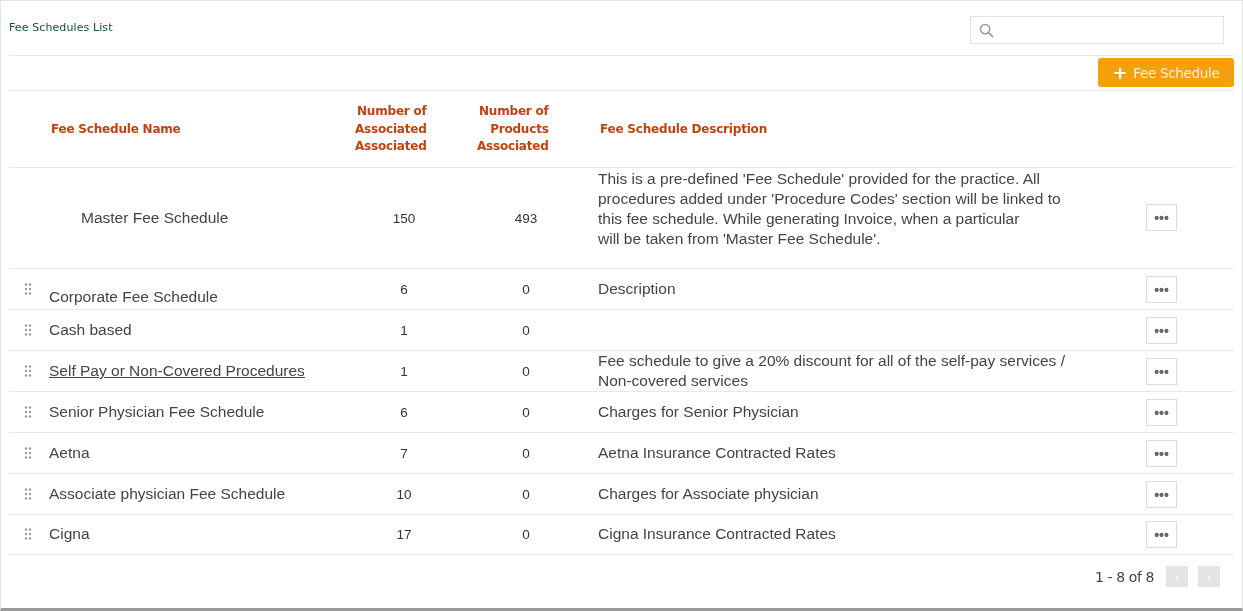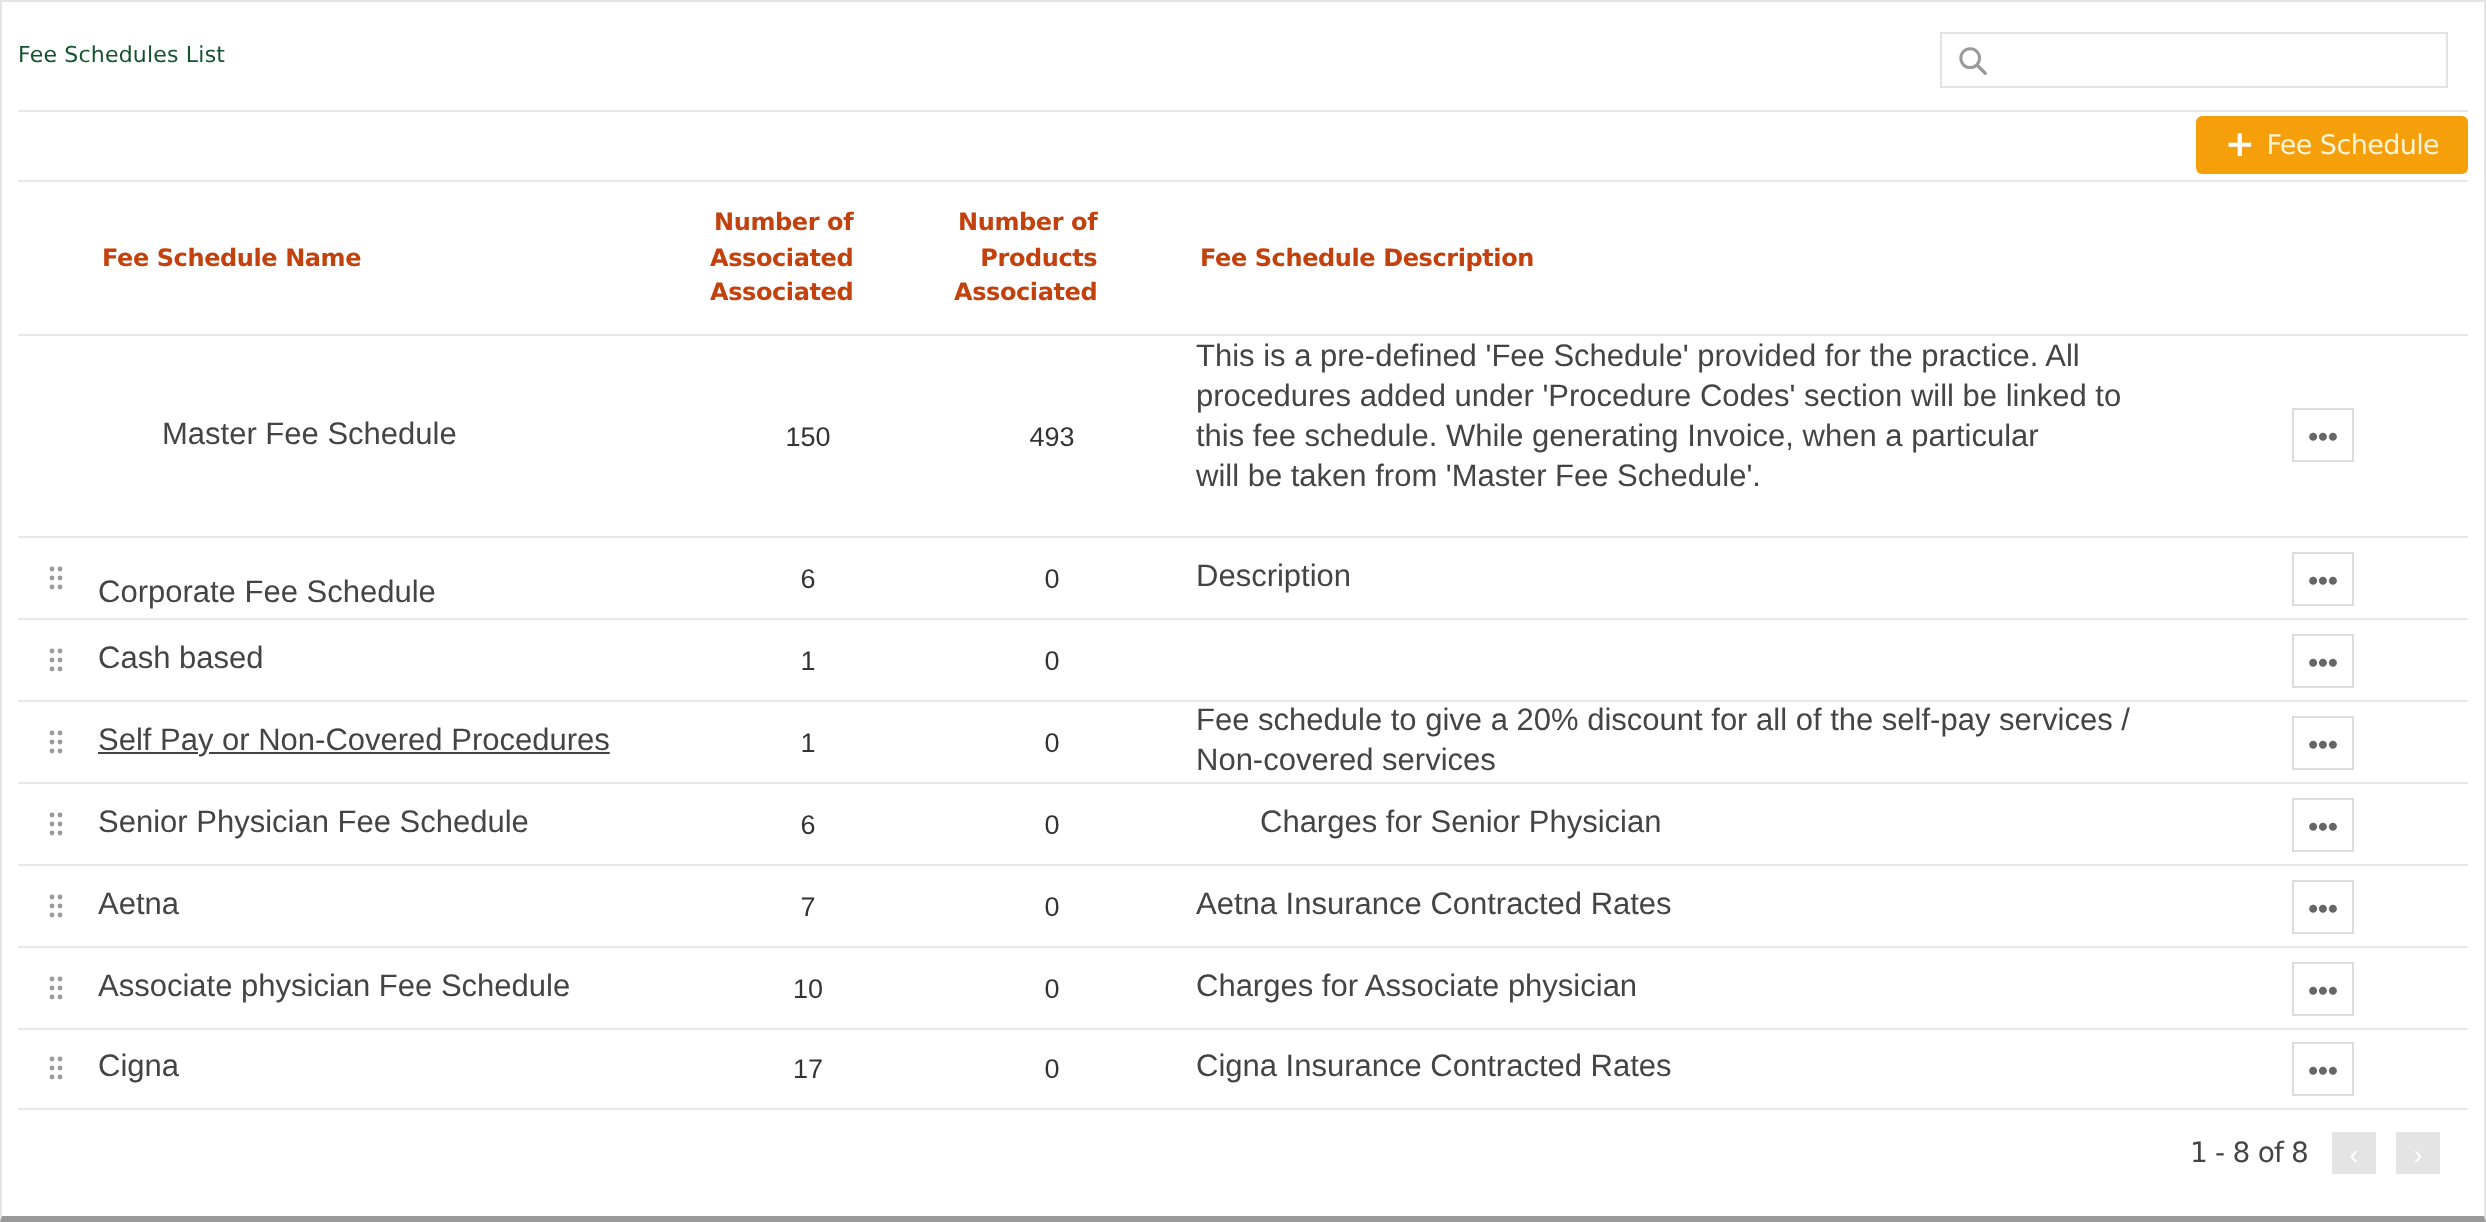--- a/index.html
+++ b/index.html
@@ -153,21 +153,21 @@
         <circle cx="6" cy="1.5" r="1.2"></circle>
         <circle cx="2" cy="6" r="1.2"></circle>
         <circle cx="6" cy="6" r="1.2"></circle>
         <circle cx="2" cy="10.5" r="1.2"></circle>
         <circle cx="6" cy="10.5" r="1.2"></circle>
       </g>
   </svg>
   <div class="cell" style="left:40px; top:11px;">Senior Physician Fee Schedule</div>
   <div class="num" style="left:375px; top:13px;">6</div>
   <div class="num" style="left:497px; top:13px;">0</div>
-  <div class="desc" style="top:10px;margin-left:32px;">
+  <div class="desc" style="top:10px;">
     <div>Charges for Senior Physician</div>
   </div>
   <div class="more" style="top:7px;">
     <span>•••</span>
   </div>
 </div>
 
 <div class="row" style="top:433px; height:41px;">
   <svg class="drag" viewBox="0 0 8 12" style="top:14px;">
     <g fill="#9a9a9a">

